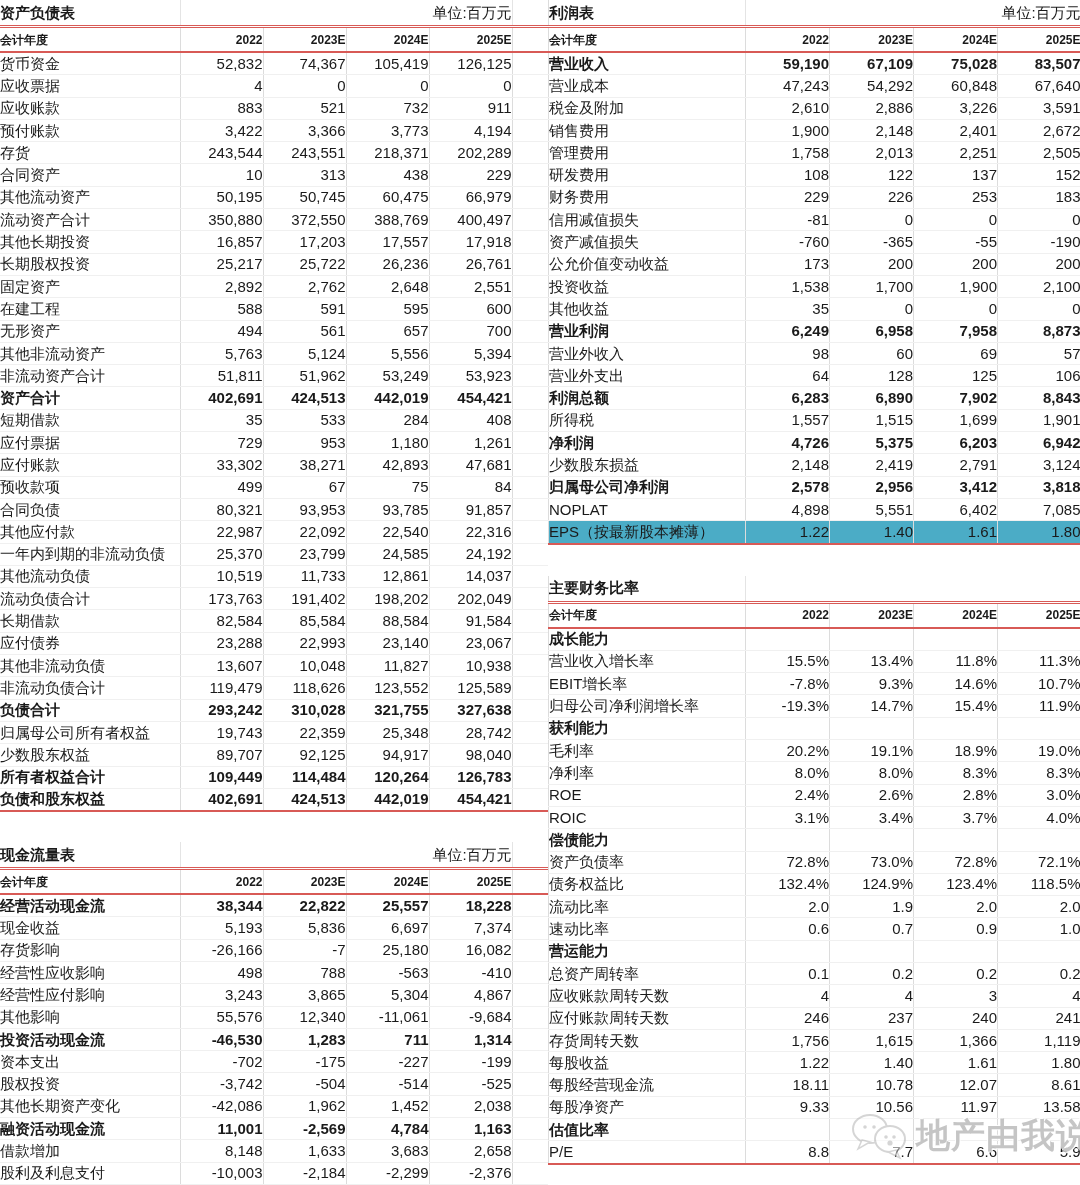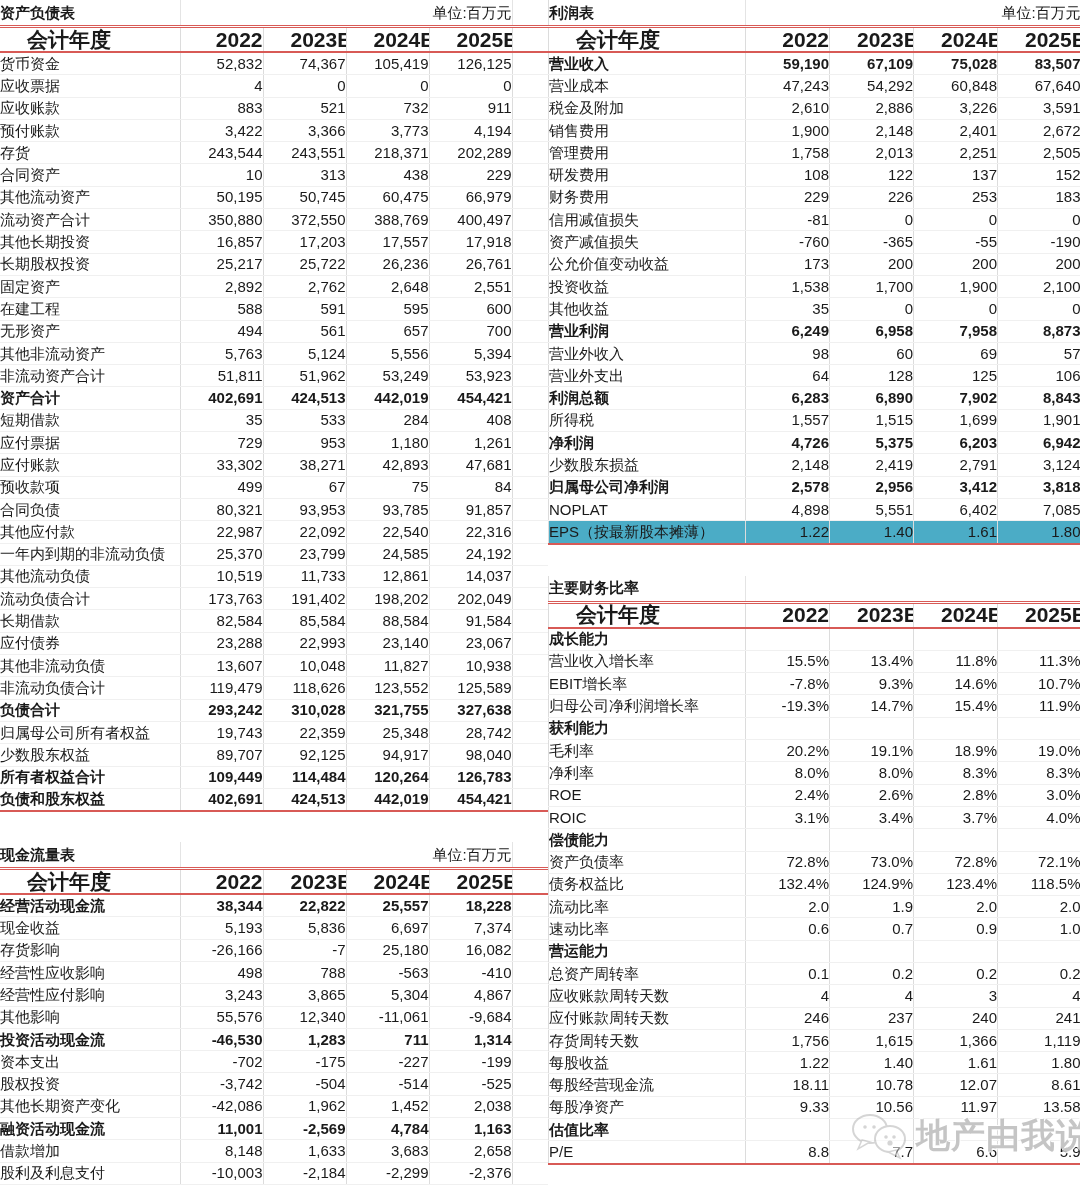--- a/index.html
+++ b/index.html
@@ -22,23 +22,22 @@
   table.fin td:last-child{border-right:none;}
   .col-right table.fin td:first-child{border-left:1px solid #dcdcdc;}
   
   tr.title-row td{
     height:25px;border-bottom:3px double #d85a56;border-right:1px solid #e4e4e4;
   }
   td.t-title{font-weight:bold;font-size:16px;padding-left:6px;}
   td.t-unit{text-align:right;padding-right:14px;font-size:14px;}
   
   tr.head-row td{
-    height:23px;font-weight:bold;font-size:21px;
+    height:23px;font-weight:bold;font-size:12px;
     border-bottom:2px solid #d85a56;
-    padding-left:27px;
   }
   td.lbl{text-align:left;padding-left:6px;}
   td.num{text-align:right;padding-right:10px;}
   tbody.rows tr.bold td{font-weight:bold;}
   tbody.rows tr.hl td{background:#4BACC6;}
   tbody.rows tr:last-child td{border-bottom:2px solid #d85a56;}
   .v-spacer-left{height:30px;}
   .v-spacer-right{height:31px;}
   
   .watermark{

